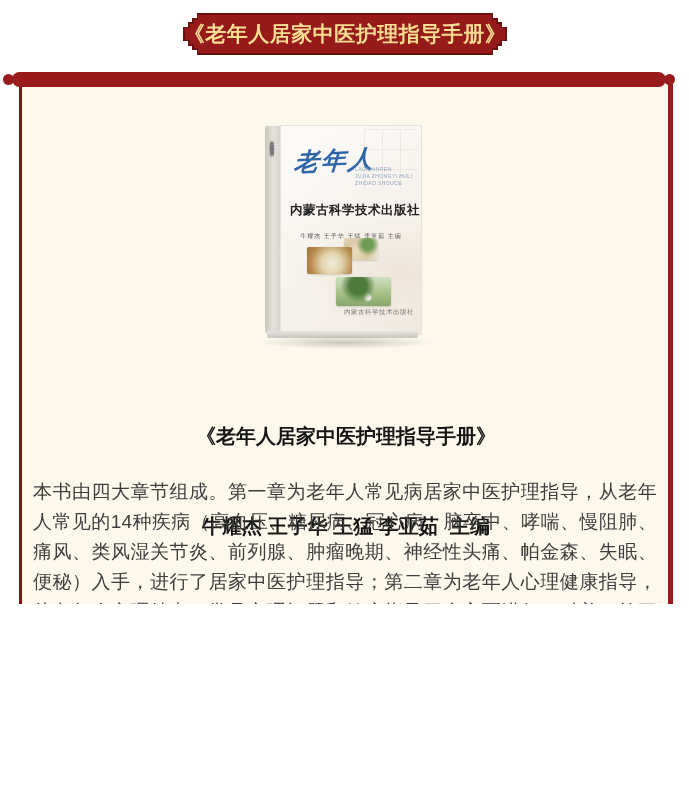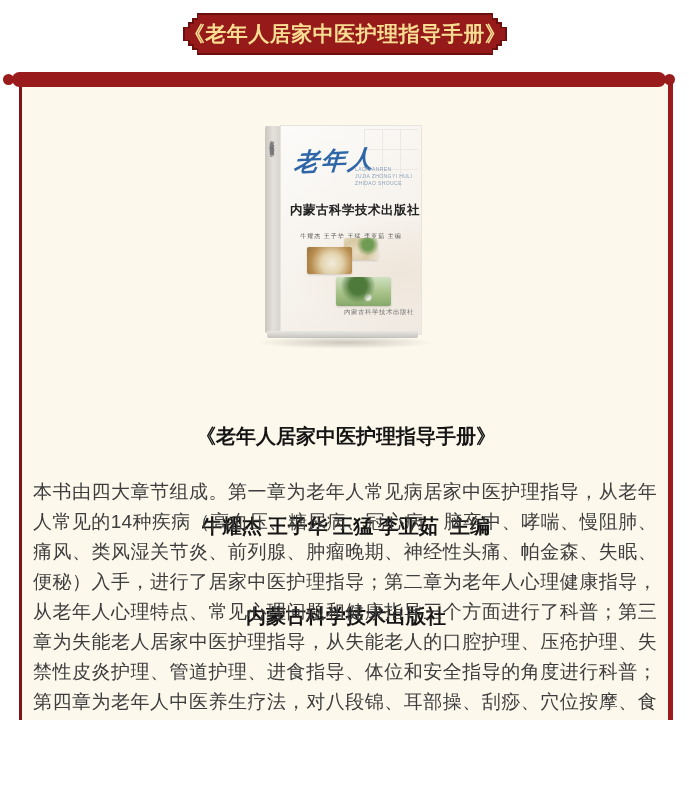--- a/index.html
+++ b/index.html
@@ -1,17 +1,17 @@
 <!DOCTYPE html>
 <html><head>
 <meta charset="utf-8">
 <style>
   html,body{margin:0;padding:0;background:#ffffff;}
   body{font-family:"Liberation Sans","DejaVu Sans",sans-serif;}
-  .page{position:relative;width:689px;height:720px;background:#ffffff;overflow:hidden;}
+  .page{position:relative;width:689px;height:604px;background:#ffffff;overflow:hidden;}
 
   
   .banner{position:absolute;left:183px;top:13px;width:324px;height:42px;}
   .banner-shape{
     position:absolute;inset:0;background:#6b0f0f;
     clip-path:polygon(
       0 14px,5px 14px,5px 9px,9px 9px,9px 5px,14px 5px,14px 0,
       calc(100% - 14px) 0,calc(100% - 14px) 5px,calc(100% - 9px) 5px,calc(100% - 9px) 9px,calc(100% - 5px) 9px,calc(100% - 5px) 14px,100% 14px,
       100% calc(100% - 14px),calc(100% - 5px) calc(100% - 14px),calc(100% - 5px) calc(100% - 9px),calc(100% - 9px) calc(100% - 9px),calc(100% - 9px) calc(100% - 5px),calc(100% - 14px) calc(100% - 5px),calc(100% - 14px) 100%,
       14px 100%,14px calc(100% - 5px),9px calc(100% - 5px),9px calc(100% - 9px),5px calc(100% - 9px),5px calc(100% - 14px),0 calc(100% - 14px));

